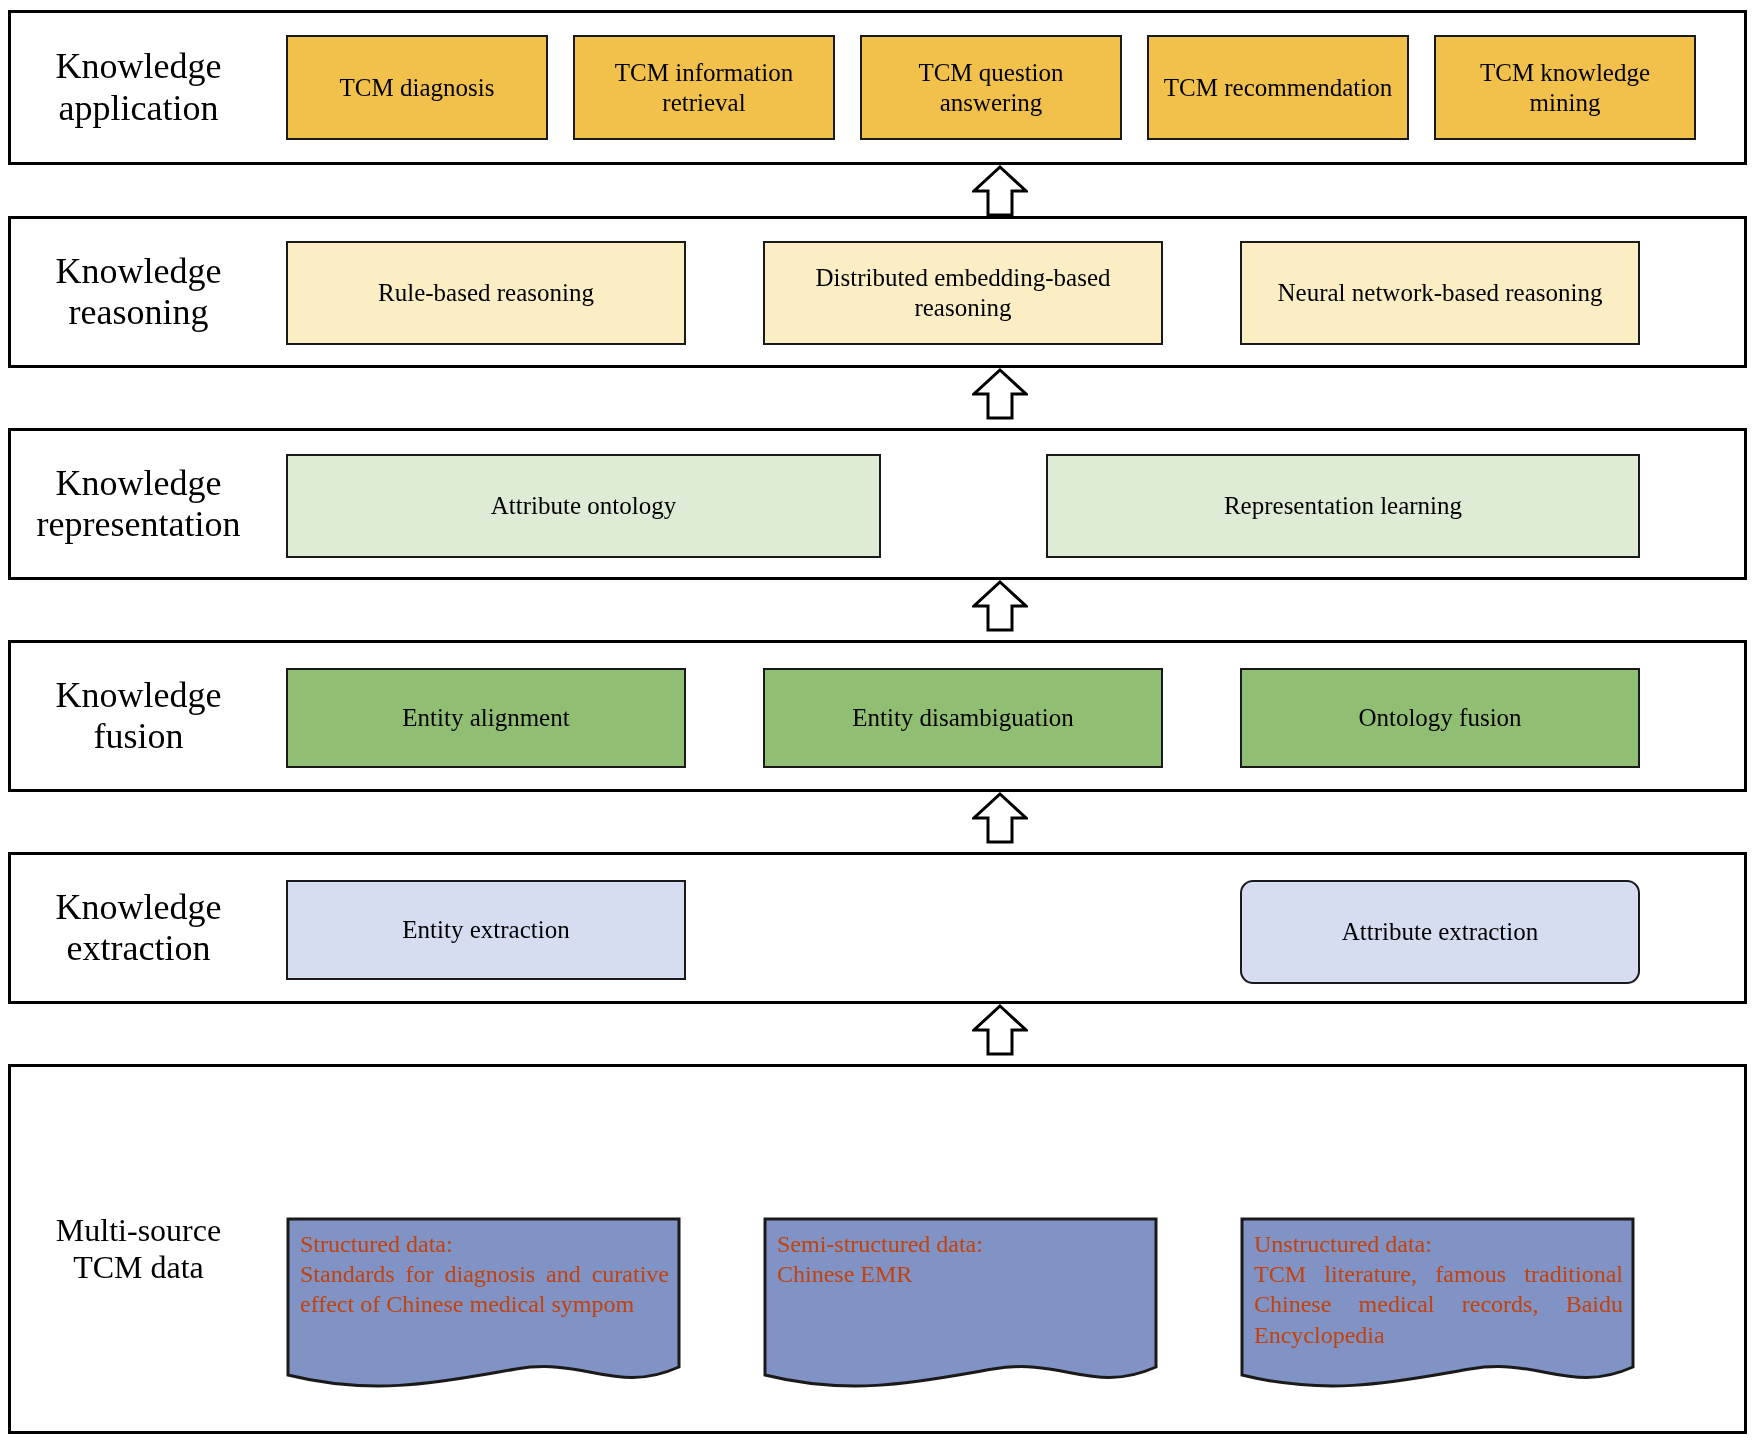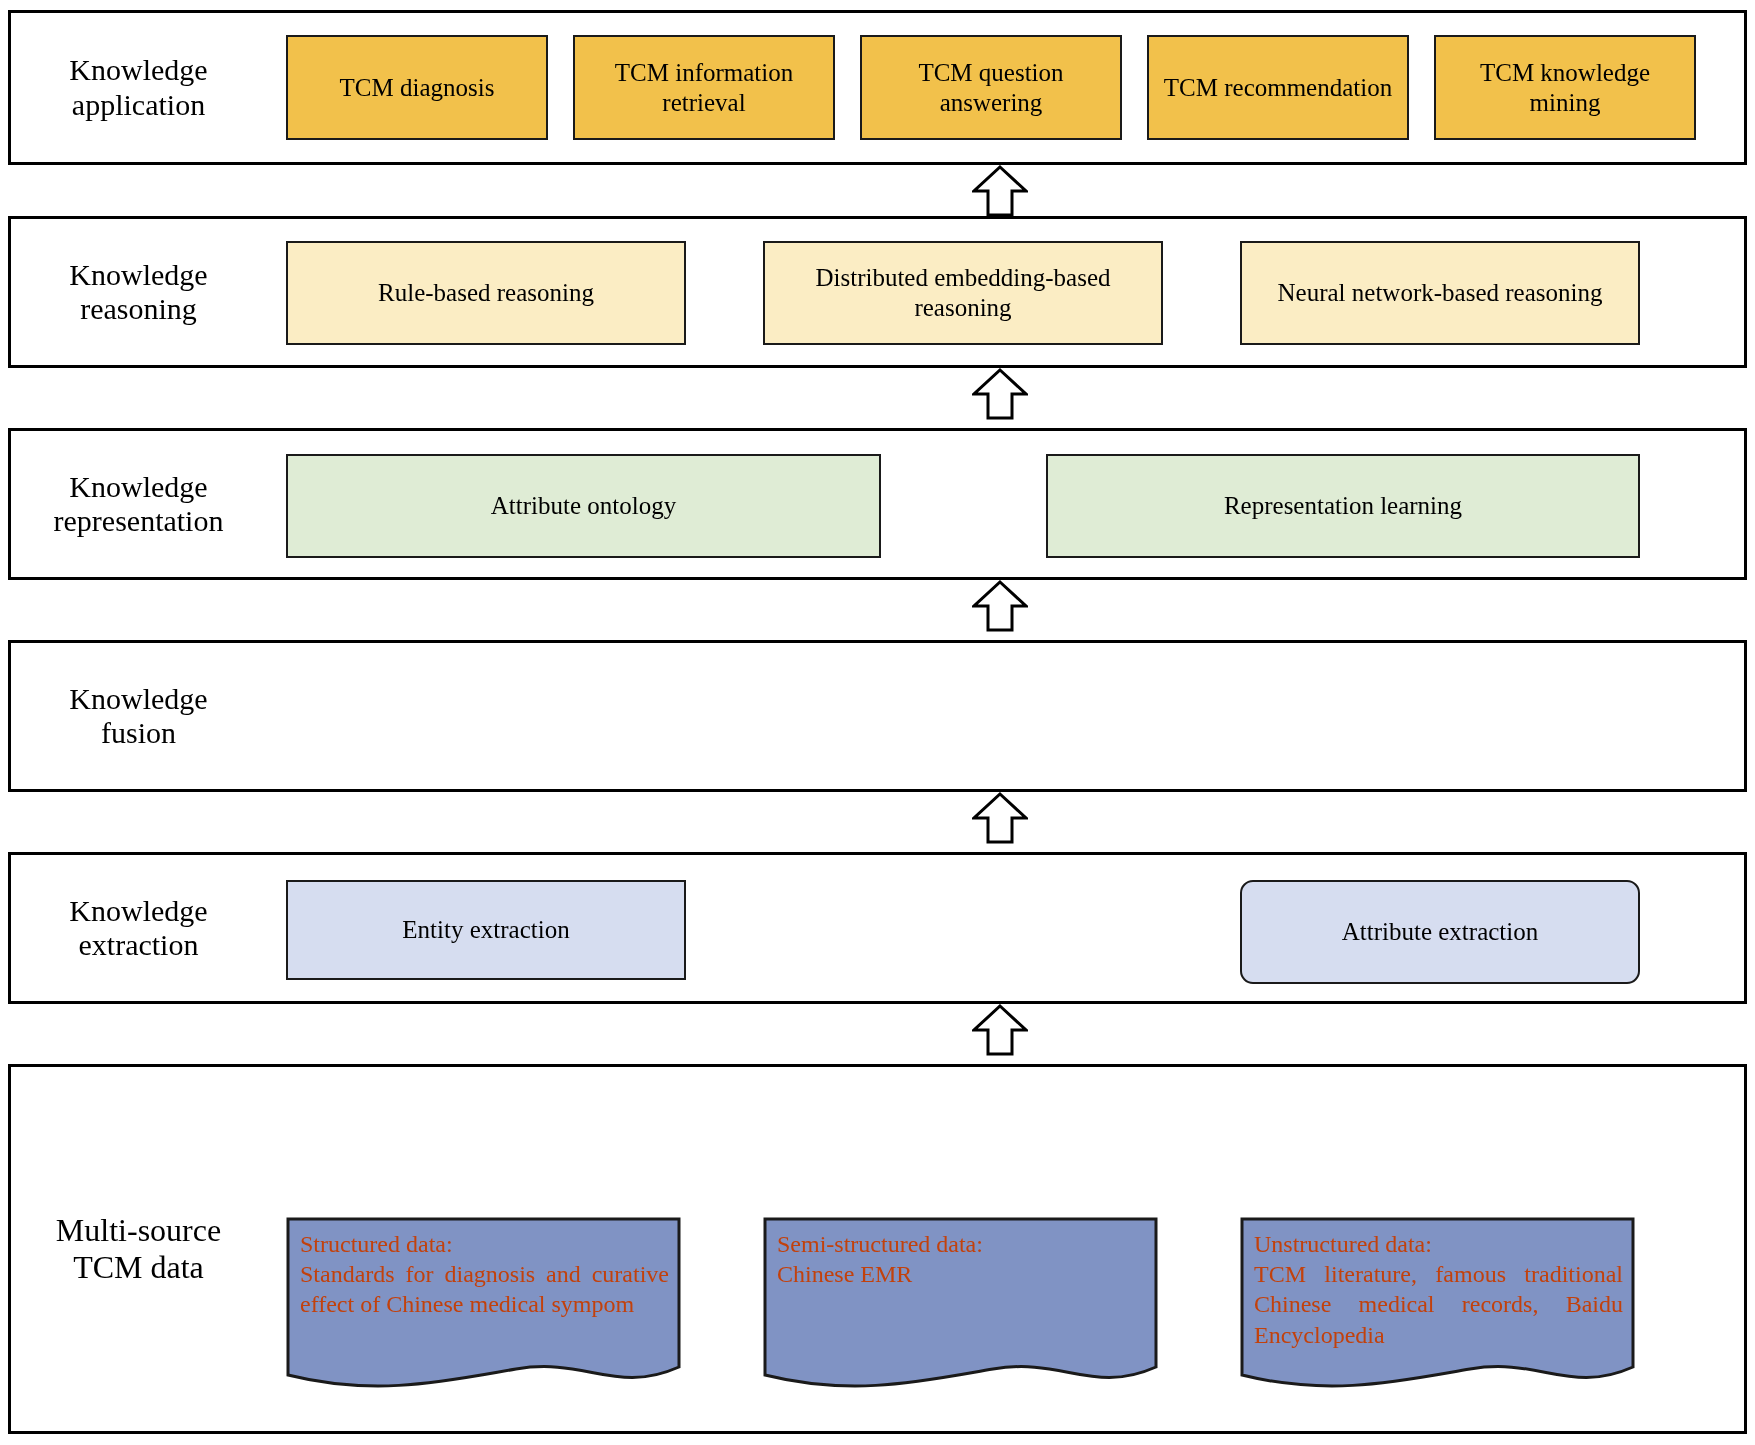--- a/index.html
+++ b/index.html
@@ -29,21 +29,21 @@
     box-sizing: border-box;
     border: 3px solid #000000;
     background: #ffffff;
     display: flex;
     align-items: center;
   }
   .layer-label {
     width: 255px;
     flex: 0 0 255px;
     text-align: center;
-    font-size: 30px;
+    font-size: 36px;
     line-height: 1.15;
     color: #000000;
     padding: 0 4px;
     box-sizing: border-box;
   }
   .layer-body {
     flex: 1 1 auto;
     height: 100%;
     position: relative;
     display: flex;
@@ -151,20 +151,25 @@
 
   <div class="uparrow" style="left:972px; top:580px;">
     <svg width="56" height="52" viewBox="0 0 56 52">
       <polygon points="28,2 54,26 40,26 40,50 16,50 16,26 2,26" fill="#ffffff" stroke="#000000" stroke-width="3"></polygon>
     </svg>
   </div>
 
   <div class="layer" style="top:640px; height:152px;">
     <div class="layer-label" style="white-space:pre-line;">Knowledge
 fusion</div>
+    <div class="layer-body">
+      <div class="node fus-node" style="left:20px;  top:25px; width:400px; height:100px;">Entity alignment</div>
+      <div class="node fus-node" style="left:497px; top:25px; width:400px; height:100px;">Entity disambiguation</div>
+      <div class="node fus-node" style="left:974px; top:25px; width:400px; height:100px;">Ontology fusion</div>
+    </div>
   </div>
 
   <div class="uparrow" style="left:972px; top:792px;">
     <svg width="56" height="52" viewBox="0 0 56 52">
       <polygon points="28,2 54,26 40,26 40,50 16,50 16,26 2,26" fill="#ffffff" stroke="#000000" stroke-width="3"></polygon>
     </svg>
   </div>
 
   <div class="layer" style="top:852px; height:152px;">
     <div class="layer-label" style="white-space:pre-line;">Knowledge

